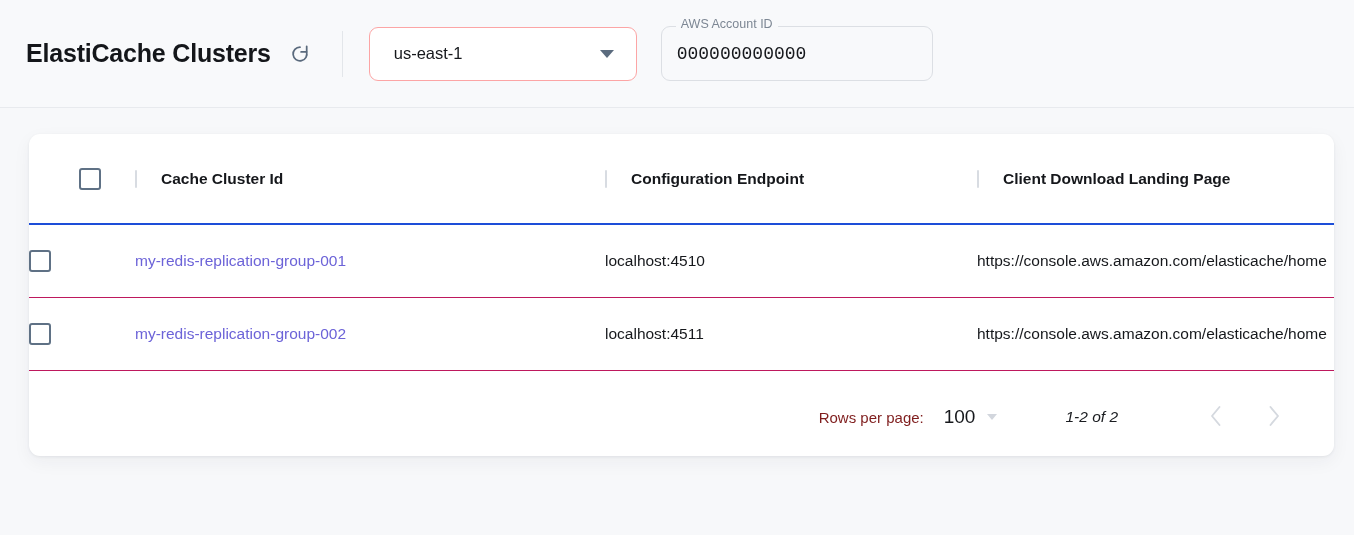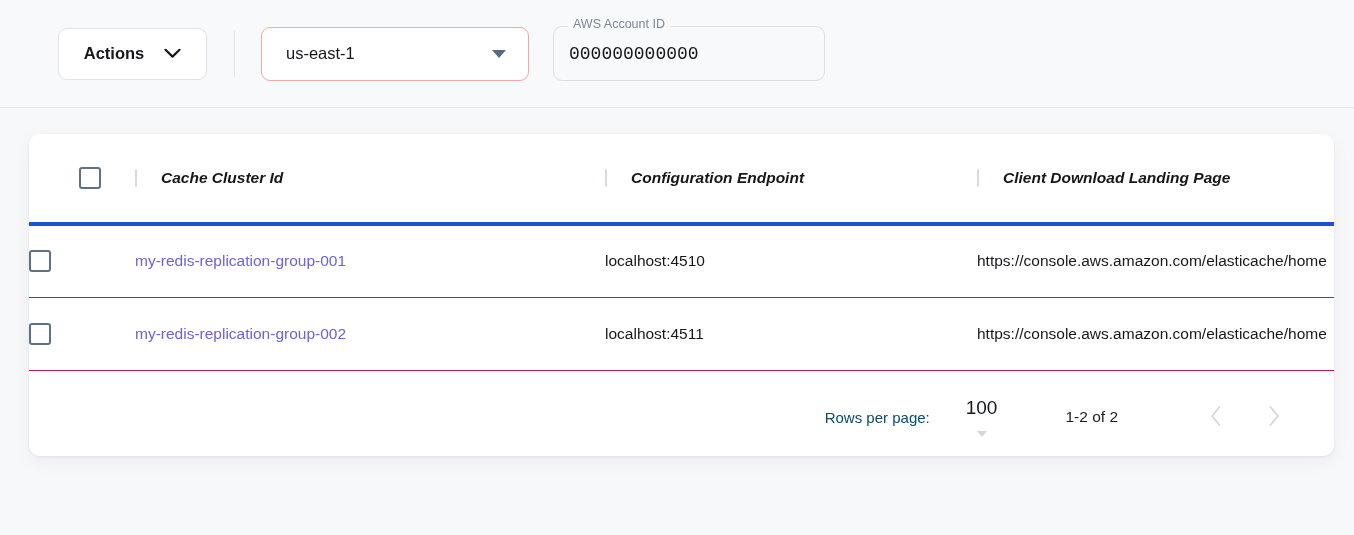--- a/index.html
+++ b/index.html
@@ -189,22 +189,21 @@
     vertical-align: middle;
     padding: 0;
   }
   col.c-check { width: 106px; }
   col.c-id    { width: 470px; }
   col.c-ep    { width: 372px; }
   col.c-url   { width: 692px; }
 
   thead th {
     height: 90px;
-    border-bottom: 4px solid #1d4ed8;
-    font-style: italic;
+    border-bottom: 2px solid #1d4ed8;
   }
   .th-inner {
     display: flex;
     align-items: center;
     height: 100%;
   }
   .col-sep {
     width: 2px;
     height: 18px;
     background: #d8dce2;
@@ -256,78 +255,81 @@
     bottom: 0;
     height: 78px;
     display: flex;
     align-items: center;
     justify-content: flex-end;
     padding-right: 40px;
     gap: 0;
   }
   .rows-label {
     font-size: 15px;
-    color: #0c4a6e;
-    margin-right: 36px;
+    color: #7f1d1d;
+    margin-right: 20px;
     white-space: nowrap;
     text-align: right;
   }
   .rows-select {
     display: inline-flex;
     align-items: center;
     gap: 12px;
     cursor: pointer;
     margin-right: 68px;
-    flex-direction: column;
   }
   .rows-value {
     font-size: 19px;
     color: #16181c;
   }
   .rows-caret {
     width: 0;
     height: 0;
     border-left: 5px solid transparent;
     border-right: 5px solid transparent;
     border-top: 6px solid #d2d6dd;
   }
   .range-label {
     font-size: 15.5px;
     color: #1b1d21;
     margin-right: 78px;
     white-space: nowrap;
+    font-style: italic;
   }
   .pager-btn {
     width: 40px;
     height: 40px;
     border: none;
     background: transparent;
     display: inline-flex;
     align-items: center;
     justify-content: center;
     padding: 0;
     cursor: default;
   }
   .pager-btn.prev { margin-right: 18px; }
 </style>
 </head>
 <body>
 
 <div class="appbar">
 
-
-
-  <button class="actions-btn">
-    <span>Actions</span>
-    <span class="chevron-down">
-      <svg width="17" height="11" viewBox="0 0 17 11" fill="none" aria-hidden="true">
-        <path d="M1.5 1.8 L8.5 8.6 L15.5 1.8" stroke="#16181c" stroke-width="2.2" stroke-linecap="round" stroke-linejoin="round"></path>
-      </svg>
-    </span>
-  </button>
+  <div class="title-group">
+    <div class="page-title">ElastiCache Clusters</div>
+    <button class="refresh-btn">
+      <span>
+        <svg width="22" height="22" viewBox="0 0 24 24" fill="none" aria-hidden="true">
+          <path d="M12 4.5a7.5 7.5 0 1 0 7.1 5.1" stroke="#5a6a7d" stroke-width="1.9" stroke-linecap="round"></path>
+          <path d="M19.3 3.6v6.1h-6.1" stroke="#5a6a7d" stroke-width="1.9" stroke-linecap="round" stroke-linejoin="round"></path>
+        </svg>
+      </span>
+    </button>
+  </div>
+
+
 
   <div class="toolbar-divider"></div>
 
   <div class="region-select">
     <span class="region-value">us-east-1</span>
     <span class="select-caret"></span>
   </div>
 
   <div class="account-field">
     <span class="account-outline"></span>

